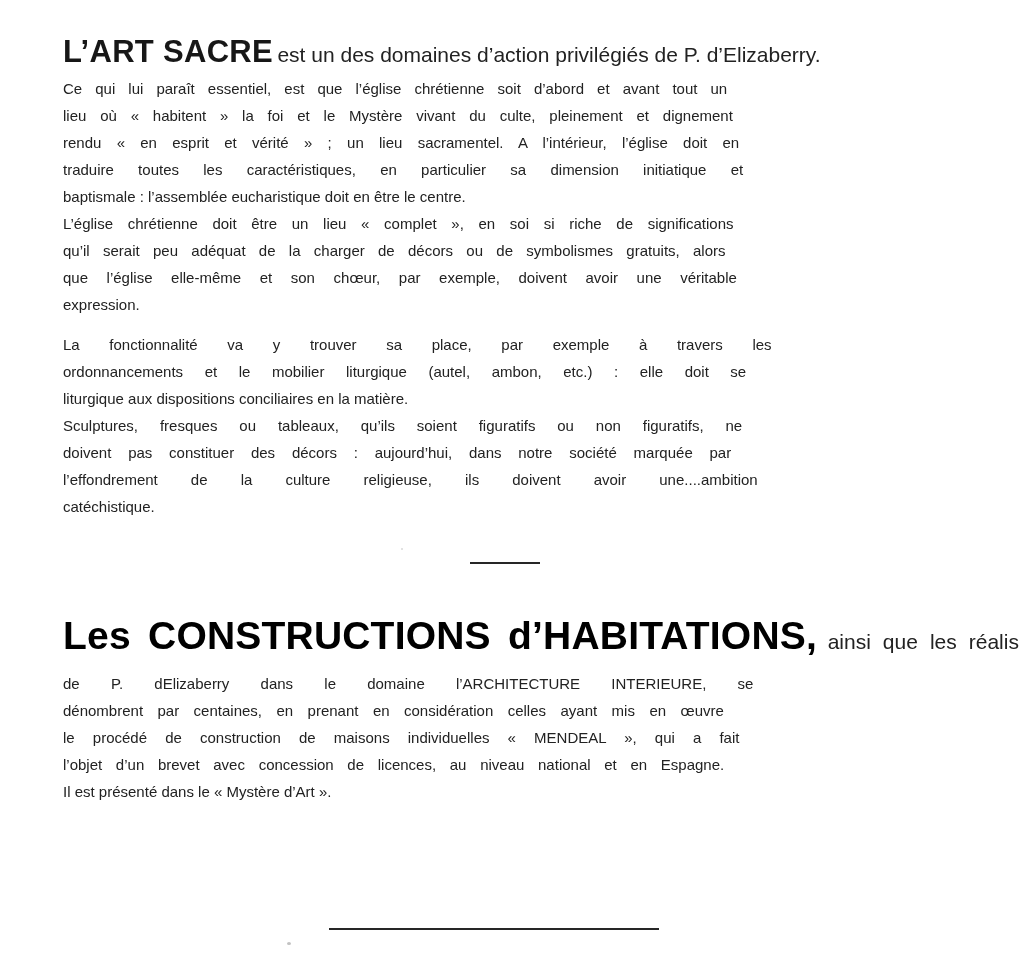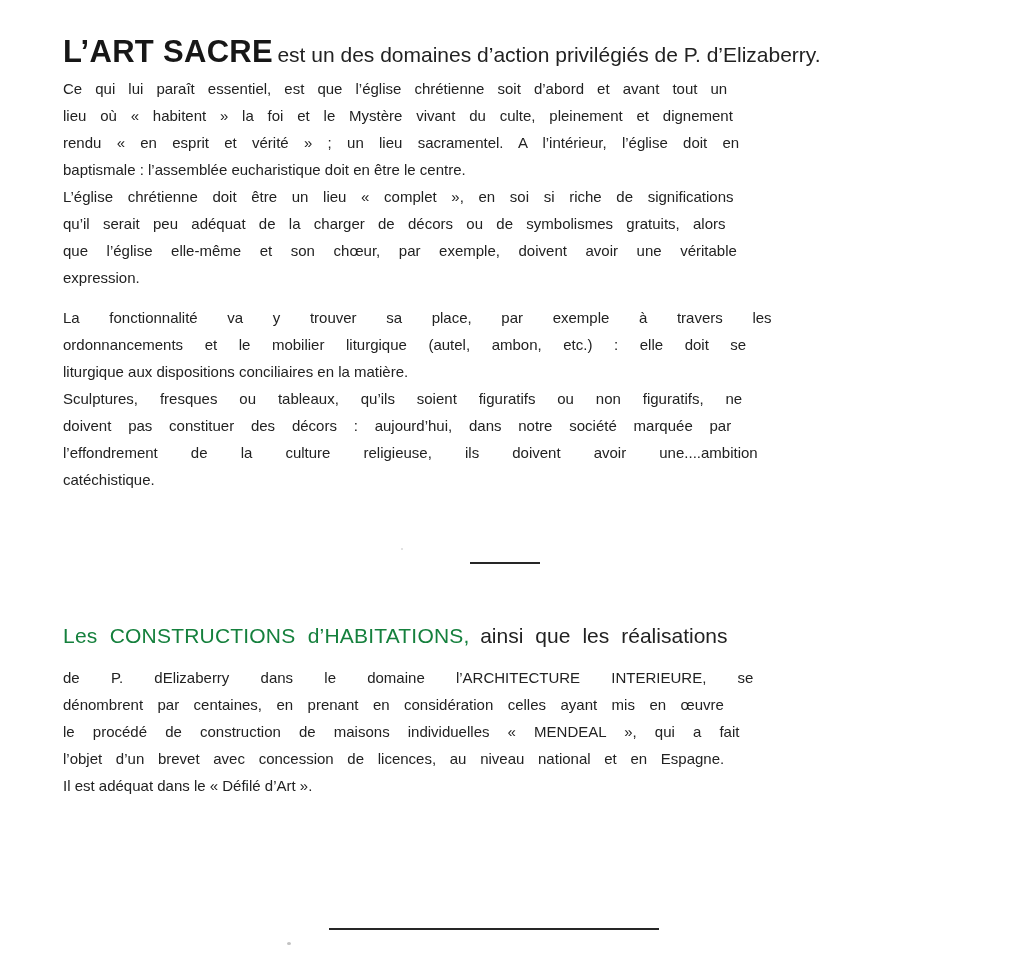--- a/index.html
+++ b/index.html
@@ -11,21 +11,21 @@
     color:#222222;
     overflow:hidden;
   }
   .block { position:absolute; left:63px; width:880px; }
   .block-1 { top:33px; }
   .block-2 { top:616px; }
 
   .h1line { line-height:37px; white-space:nowrap; }
   .h2line { line-height:40px; white-space:nowrap; margin-bottom:6px; }
   .h1 { font-weight:700; font-size:31px; color:#171717; letter-spacing:0.3px; }
-  .h2 { font-weight:400; font-size:21px; color:#15803d; letter-spacing:0.2px; }
+  .h2 { font-weight:700; font-size:39px; color:#000000; letter-spacing:0.2px; }
   .tail { font-size:21px; }
 
   .line { font-size:15px; line-height:27px; white-space:nowrap; }
 
   .divider { position:absolute; background:#262626; height:2px; }
   .divider-short { left:470px; top:562px; width:70px; }
   .divider-long  { left:329px; top:928px; width:330px; }
 
   .speck { position:absolute; border-radius:50%; }
   .speck-1 { left:401px; top:548px; width:2px; height:2px; background:#d8d8d8; }
@@ -35,20 +35,21 @@
 <body>
 
 <div class="page">
 
   <section class="block block-1">
     <div class="h1line"><span class="h1">L’ART SACRE</span> <span class="tail">est un des domaines d’action privilégiés de P. d’Elizaberry.</span></div>
     <div class="lines">
         <div class="line jline" style="word-spacing: 8.90625px;">Ce qui lui paraît essentiel, est que l’église chrétienne soit d’abord et avant tout un</div>
         <div class="line jline" style="word-spacing: 9.63646px;">lieu où « habitent » la foi et le Mystère vivant du culte, pleinement et dignement</div>
         <div class="line jline" style="word-spacing: 11.1167px;">rendu « en esprit et vérité » ; un lieu sacramentel. A l’intérieur, l’église doit en</div>
+        <div class="line jline" style="word-spacing: 20.0885px;">traduire toutes les caractéristiques, en particulier sa dimension initiatique et</div>
         <div class="line">baptismale : l’assemblée eucharistique doit en être le centre.</div>
         <div class="line jline" style="word-spacing: 10.4933px;">L’église chrétienne doit être un lieu « complet », en soi si riche de significations</div>
         <div class="line jline" style="word-spacing: 9.14663px;">qu’il serait peu adéquat de la charger de décors ou de symbolismes gratuits, alors</div>
         <div class="line jline" style="word-spacing: 14.4205px;">que l’église elle-même et son chœur, par exemple, doivent avoir une véritable</div>
         <div class="line">expression.</div>
         <div class="line jline" style="word-spacing: 25.456px; margin-top: 13px;">La fonctionnalité va y trouver sa place, par exemple à travers les</div>
         <div class="line jline" style="word-spacing: 17.3892px;">ordonnancements et le mobilier liturgique (autel, ambon, etc.) : elle doit se</div>
         <div class="line">liturgique aux dispositions conciliaires en la matière.</div>
         <div class="line jline" style="word-spacing: 17.725px;">Sculptures, fresques ou tableaux, qu’ils soient figuratifs ou non figuratifs, ne</div>
         <div class="line jline" style="word-spacing: 12.6108px;">doivent pas constituer des décors : aujourd’hui, dans notre société marquée par</div>
@@ -59,21 +60,21 @@
 
   <div class="divider divider-short"></div>
 
   <section class="block block-2">
     <div class="h2line jline" style="word-spacing: 6.17969px;"><span class="h2">Les CONSTRUCTIONS d’HABITATIONS,</span> <span class="tail">ainsi que les réalisations</span></div>
     <div class="lines">
         <div class="line jline" style="word-spacing: 27.0391px;">de P. dElizaberry dans le domaine l’ARCHITECTURE INTERIEURE, se</div>
         <div class="line jline" style="word-spacing: 10.277px;">dénombrent par centaines, en prenant en considération celles ayant mis en œuvre</div>
         <div class="line jline" style="word-spacing: 13.9622px;">le procédé de construction de maisons individuelles « MENDEAL », qui a fait</div>
         <div class="line jline" style="word-spacing: 9.51302px;">l’objet d’un brevet avec concession de licences, au niveau national et en Espagne.</div>
-        <div class="line">Il est adéquat dans le « Défilé d’Art ».</div>
+        <div class="line">Il est présenté dans le « Mystère d’Art ».</div>
       </div>
   </section>
 
   <div class="divider divider-long"></div>
 
   <div class="speck speck-1"></div>
   <div class="speck speck-2"></div>
 
 </div>
 

